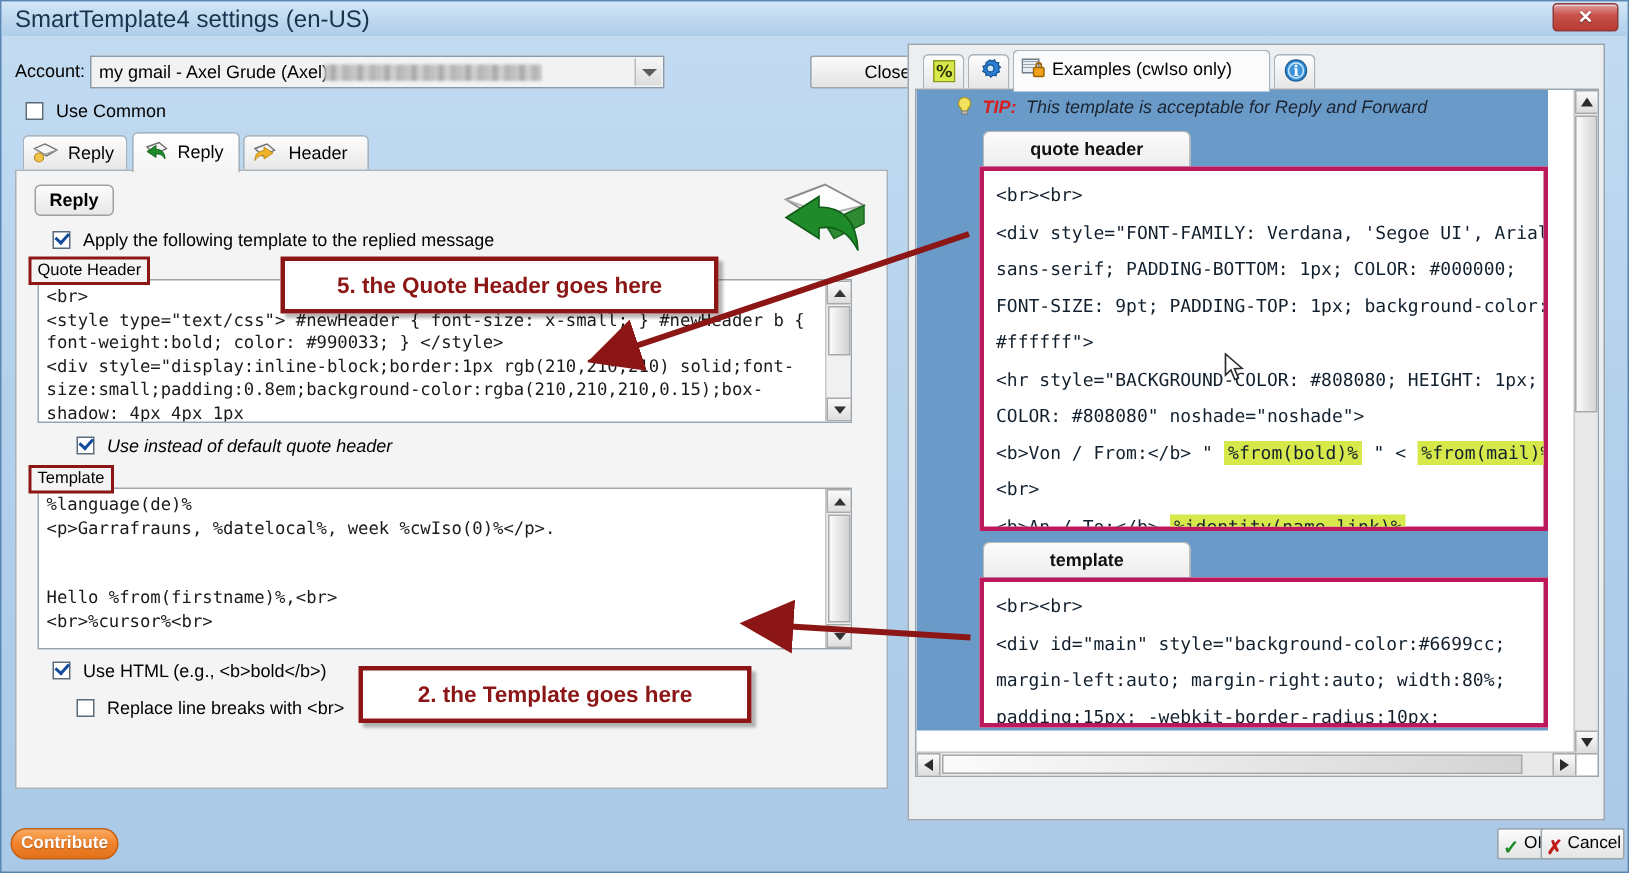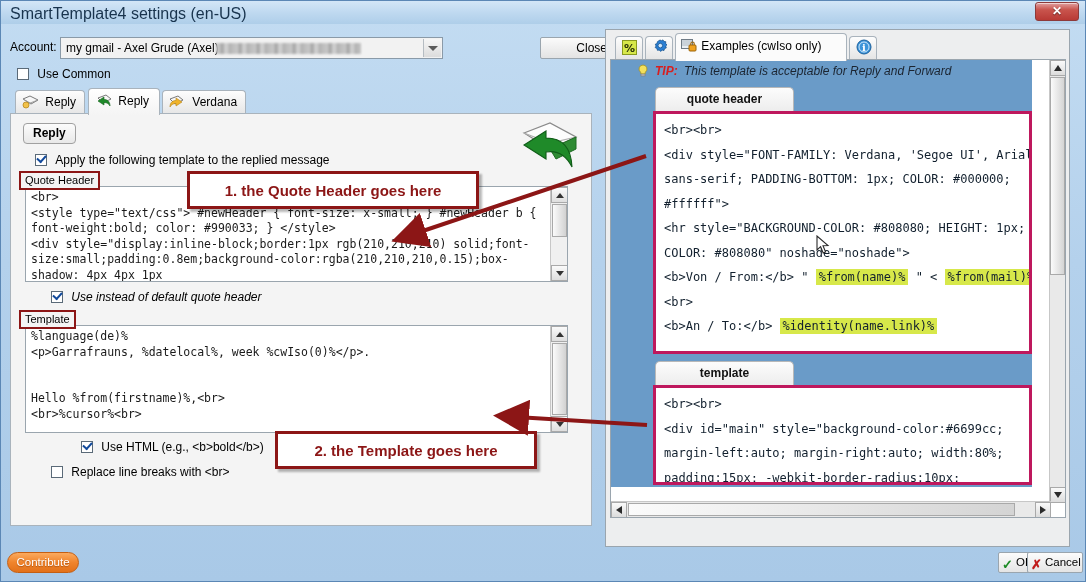--- a/index.html
+++ b/index.html
@@ -272,21 +272,21 @@
 
   
   #arrow-layer { position: absolute; left: 0; top: 0; width: 1086px; height: 582px; pointer-events: none; z-index: 50; }
 
   
   #bottombar { position: absolute; left: 0; bottom: 0; width: 1086px; height: 33px; }
   #contribute {
     position: absolute; left: 6px; top: 4px; width: 72px; height: 21px;
     background: linear-gradient(180deg,#fbaa5e 0%,#f0842c 50%,#e2711a 100%);
     border: 1px solid #c55f12; border-radius: 11px;
-    color: #fff; font-size: 11.5px; font-weight: normal;
+    color: #fff; font-size: 11.5px; font-weight: bold;
     text-align: center; line-height: 19px; cursor: pointer;
     text-shadow: 0 1px 1px rgba(120,50,0,.55);
   }
   .dlgbtn {
     position: absolute; top: 4px; height: 21px;
     background: linear-gradient(180deg,#fcfcfc,#e4e4e4);
     border: 1px solid #9aa5ae; border-radius: 2px;
     font-size: 11.5px; line-height: 19px; cursor: pointer;
     padding-left: 17px; padding-right: 6px;
   }
@@ -355,21 +355,21 @@
             <span>Reply</span>
           </div>
 
           <div class="tab" style="left:152px; width:84px;">
             <span class="ico">
               <svg width="17" height="14" viewBox="0 0 17 14">
                 <path d="M1 4 L9 1 L14 5 L6 9 Z" fill="#f7f7f7" stroke="#6b6b6b" stroke-width=".9"></path>
                 <path d="M7 3 L13 7 L7 11 L7 8.5 C4 8.5 2 10 1 12 C1 7 4 5.5 7 5.5 Z" fill="#f0b429" stroke="#b5831a" stroke-width=".6"></path>
               </svg>
             </span>
-            <span>Verdana</span>
+            <span>Header</span>
           </div>
         </div>
 
         <div id="tabbody">
 
           <div id="reply-chip">Reply</div>
 
           <div id="env-icon">
             <svg width="64" height="52" viewBox="0 0 64 52">
               <path d="M8 14 L34 4 L60 18 L34 30 Z" fill="#fdfdfd" stroke="#8a8a8a" stroke-width="1.3"></path>
@@ -411,21 +411,21 @@
 
 Hello %from(firstname)%,&lt;br&gt;
 &lt;br&gt;%cursor%&lt;br&gt;</div>
             <div class="vscroll">
               <div class="btn-up"></div>
               <div class="thumb" style="top:17px; height:72px;"></div>
               <div class="btn-dn"></div>
             </div>
           </div>
 
-          <div style="position:absolute; left:24px; top:326px;margin-left:46px;">
+          <div style="position:absolute; left:24px; top:326px;">
             <span class="cb checked"></span>
             <span class="cb-text">Use HTML (e.g., &lt;b&gt;bold&lt;/b&gt;)</span>
           </div>
 
           <div style="position:absolute; left:40px; top:351px;">
             <span class="cb"></span>
             <span class="cb-text">Replace line breaks with &lt;br&gt;</span>
           </div>
 
         </div>
@@ -494,24 +494,25 @@
             <span id="tip-text">This template is acceptable for Reply and Forward</span>
           </div>
 
           <div class="sec-header" style="left:44px; top:27px; width:139px; height:24px;">quote header</div>
 
           <div class="codebox" style="left:42px; top:51px; width:379px; height:243px;">
             <div class="ctext" id="qh-lines">
                 <div><span>&lt;br&gt;&lt;br&gt;</span></div>
                 <div><span>&lt;div style="FONT-FAMILY: Verdana, 'Segoe UI', Arial,</span></div>
                 <div><span>sans-serif;  PADDING-BOTTOM:  1px;  COLOR:  #000000;</span></div>
+                <div><span>FONT-SIZE: 9pt; PADDING-TOP: 1px; background-color:</span></div>
                 <div><span>#ffffff"&gt;</span></div>
                 <div><span>&lt;hr style="BACKGROUND-COLOR: #808080; HEIGHT: 1px;</span></div>
                 <div><span>COLOR: #808080" noshade="noshade"&gt;</span></div>
-                <div><span>&lt;b&gt;Von / From:&lt;/b&gt; " </span><span class="hl">%from(name)%</span><span> " &lt; </span><span class="hl">%from(mail)%</span></div>
+                <div><span>&lt;b&gt;Von / From:&lt;/b&gt; " </span><span class="hl">%from(bold)%</span><span> " &lt; </span><span class="hl">%from(mail)%</span></div>
                 <div><span>&lt;br&gt;</span></div>
                 <div><span>&lt;b&gt;An / To:&lt;/b&gt; </span><span class="hl">%identity(name.link)%</span></div>
               </div>
           </div>
 
           <div class="sec-header" style="left:44px; top:301px; width:139px; height:24px;">template</div>
 
           <div class="codebox" style="left:42px; top:325px; width:379px; height:100px;">
             <div class="ctext" id="tp-lines">
                 <div><span>&lt;br&gt;&lt;br&gt;</span></div>
@@ -554,23 +555,23 @@
               <path d="M10 7 L4 3 L4 11 Z" fill="#2b2b2b"></path>
               </svg>
           </div>
         </div>
 
       </div>
     </div>
 
   </div>
 
-  <div class="callout" style="left:186px; top:170px; width:292px; height:38px;">1. the Quote Header goes here</div>
-
-  <div class="callout" style="left:238px; top:430px; width:262px; height:38px;margin-left:36px;">2. the Template goes here</div>
+  <div class="callout" style="left:186px; top:170px; width:292px; height:38px;">5. the Quote Header goes here</div>
+
+  <div class="callout" style="left:238px; top:443px; width:262px; height:38px;">2. the Template goes here</div>
 
   <svg id="arrow-layer">
     <defs>
       <marker id="ah" markerWidth="9" markerHeight="9" refX="7" refY="4.5" orient="auto">
         <path d="M0 0 L9 4.5 L0 9 Z" fill="#8c1616"></path>
       </marker>
     </defs>
 
     <path d="M645 155 L398 238" stroke="#8c1616" stroke-width="4" fill="none" marker-end="url(#ah)"></path>
 

